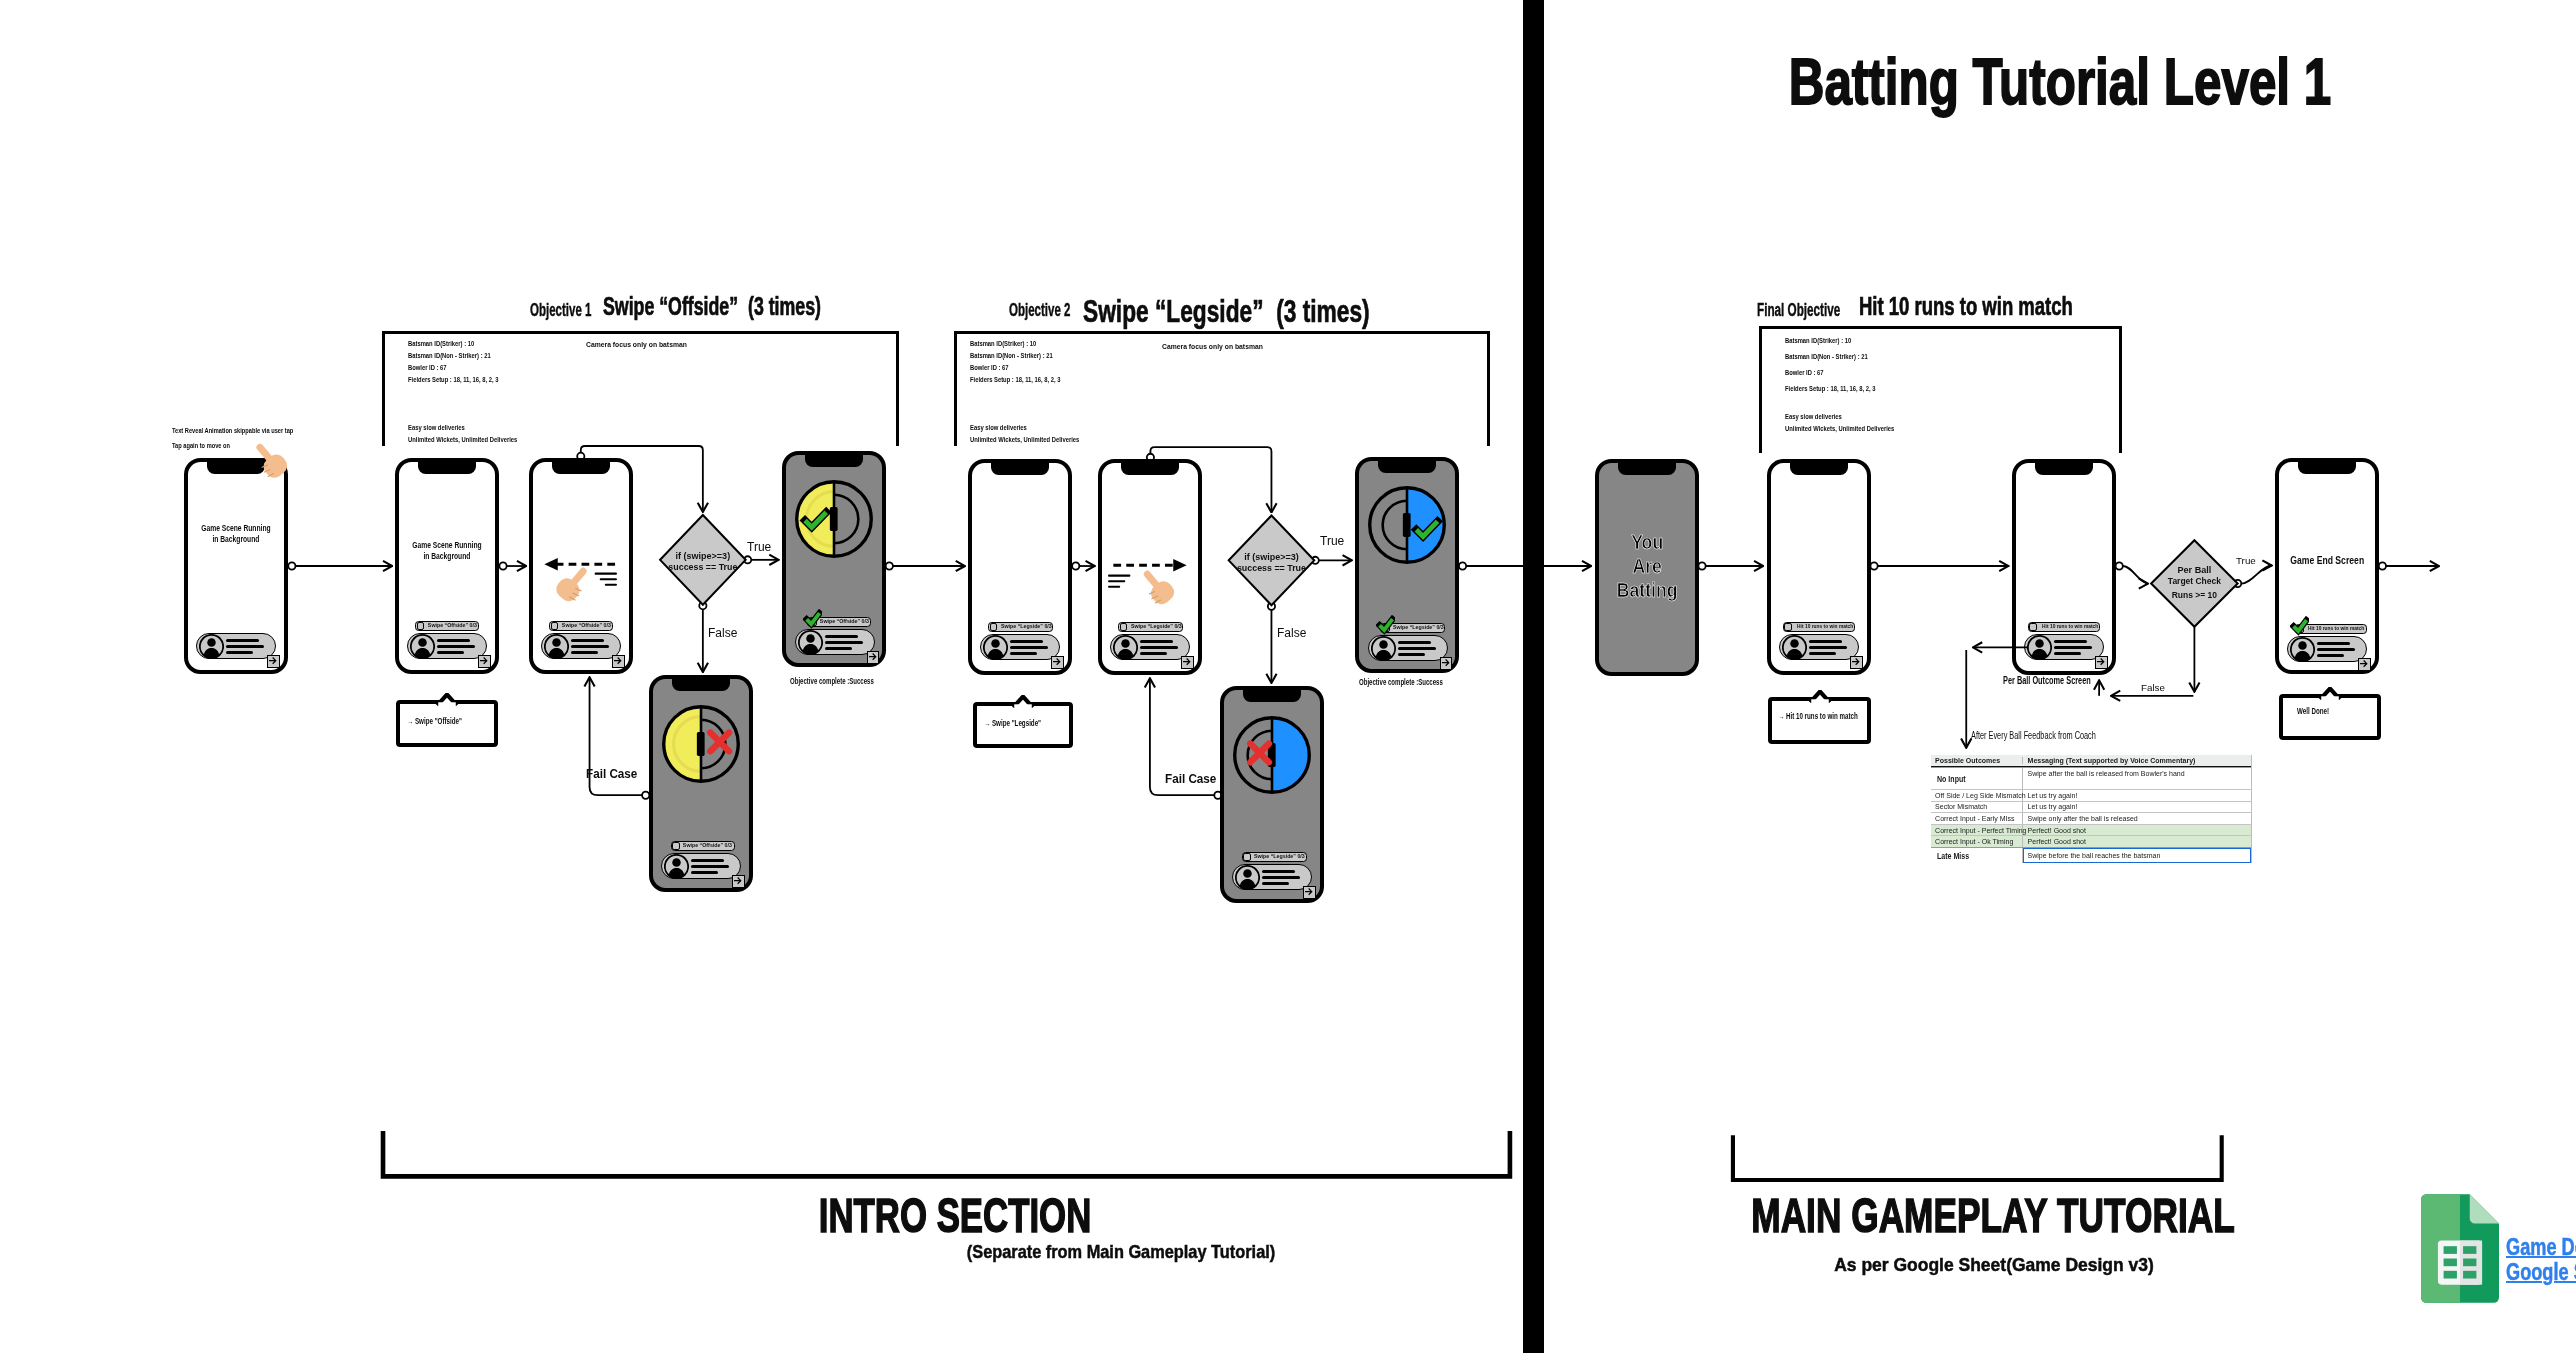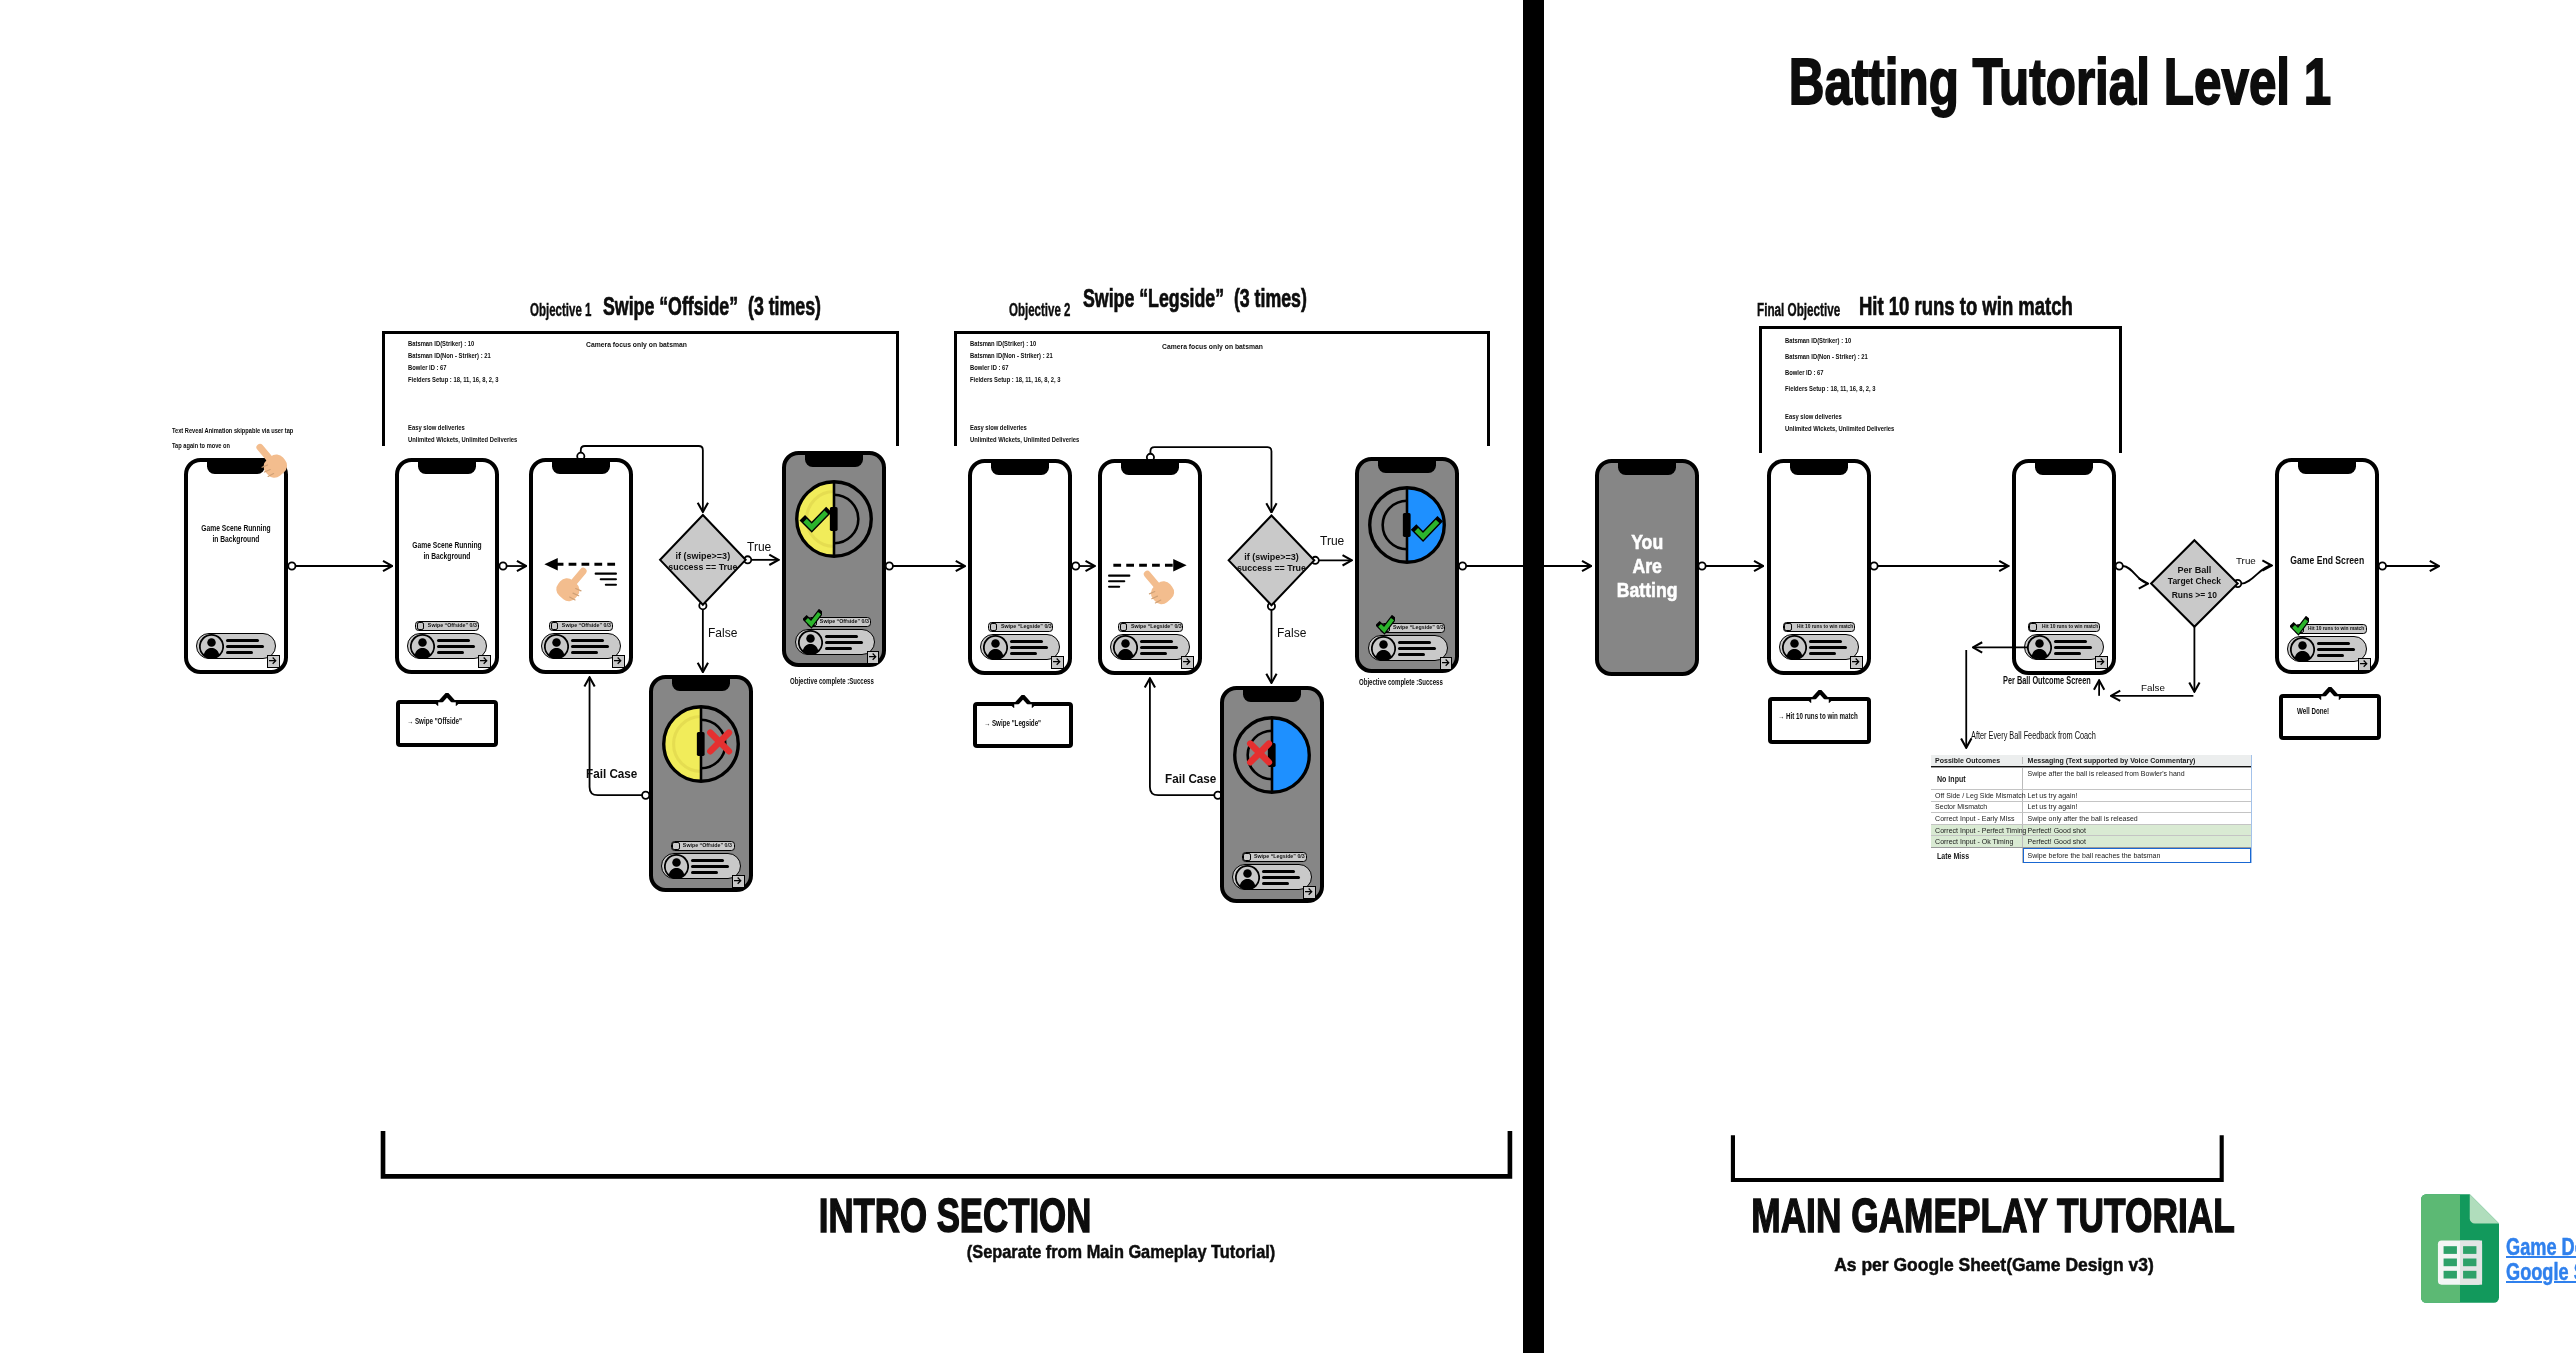--- a/index.html
+++ b/index.html
@@ -121,21 +121,21 @@
 </svg>
 
 <div class="abs" style="left:1523px;top:0;width:21px;height:1353px;background:#000"></div>
 
 <div class="abs b" style="left:2060px;top:44px;transform:translateX(-50%) scaleX(0.76);font-size:65px;white-space:nowrap;-webkit-text-stroke:1.8px #0d0d0d">Batting Tutorial Level 1</div>
 
 <div class="abs b" style="left:530px;top:300px;font-size:18px"><span class="cond" style="transform:scaleX(0.64);-webkit-text-stroke:0.4px #0d0d0d">Objective 1</span></div>
 <div class="abs b" style="left:603px;top:292px;font-size:25px"><span class="cond" style="transform:scaleX(0.71);-webkit-text-stroke:0.7px #0d0d0d">Swipe “Offside”&nbsp; (3 times)</span></div>
 
 <div class="abs b" style="left:1009px;top:300px;font-size:18px"><span class="cond" style="transform:scaleX(0.64);-webkit-text-stroke:0.4px #0d0d0d">Objective 2</span></div>
-<div class="abs b" style="left:1083px;top:284px;font-size:25px"><span class="cond" style="transform:scaleX(0.71);-webkit-text-stroke:0.7px #0d0d0d">Swipe “Legside”&nbsp; (3 times)</span></div>
+<div class="abs b" style="left:1083px;top:293px;font-size:32px"><span class="cond" style="transform:scaleX(0.71);-webkit-text-stroke:0.7px #0d0d0d">Swipe “Legside”&nbsp; (3 times)</span></div>
 
 <div class="abs b" style="left:1757px;top:300px;font-size:18px"><span class="cond" style="transform:scaleX(0.65);-webkit-text-stroke:0.4px #0d0d0d">Final Objective</span></div>
 <div class="abs b" style="left:1859px;top:292px;font-size:25px"><span class="cond" style="transform:scaleX(0.74);-webkit-text-stroke:0.7px #0d0d0d">Hit 10 runs to win match</span></div>
 
 <div class="abs" style="left:382px;top:331px;width:517px;height:115px;border:3.1px solid #000;border-bottom:none;box-sizing:border-box"></div>
 <div class="abs b" style="left:408px;top:338px;font-size:8px;line-height:12px"><span class="cond" style="transform:scaleX(0.73)">Batsman ID(Striker) : 10<br>Batsman ID(Non - Striker) : 21<br>Bowler ID : 67<br>Fielders Setup : 18, 11, 16, 8, 2, 3</span></div>
 <div class="abs b" style="left:408px;top:422px;font-size:8px;line-height:12.4px"><span class="cond" style="transform:scaleX(0.73)">Easy slow deliveries<br>Unlimited Wickets, Unlimited Deliveries</span></div>
 <div class="abs b" style="left:586px;top:340px;font-size:8px"><span class="cond" style="transform:scaleX(0.85)">Camera focus only on batsman</span></div>
 
 <div class="abs" style="left:954px;top:331px;width:536px;height:115px;border:3.1px solid #000;border-bottom:none;box-sizing:border-box"></div>
@@ -498,21 +498,21 @@
           <svg width="9.3" height="9.3" viewBox="0 0 18 18" style="position:absolute;left:0;top:0">
             <path d="M2,9 H14 M9,3 L15,9 L9,15" fill="none" stroke="#000" stroke-width="2.4"></path>
           </svg>
         </div>
       </div>
     </div>
 <div class="abs b" style="left:1165px;top:771px;font-size:13px"><span class="cond" style="transform:scaleX(0.9)">Fail Case</span></div>
 
 <div class="phone gray" style="left:1595px;top:459px;height:217px">
       <div class="notch"></div>
-      <div class="screen-txt" style="top:67px;font-size:21px;line-height:24px;color:#ffffff"><span class="condc" style="transform:scaleX(0.84);-webkit-text-stroke:0.6px #fff">You<br>Are<br>Batting</span></div>
+      <div class="screen-txt" style="top:67px;font-size:21px;line-height:24px;color:#000000"><span class="condc" style="transform:scaleX(0.84);-webkit-text-stroke:0.6px #fff">You<br>Are<br>Batting</span></div>
     </div>
 
 <div class="phone" style="left:1767px;top:459px;height:216px">
       <div class="notch"></div>
 <div class="pill" style="left:12px;top:159px;width:72px;font-size:5.4px;padding-left:9.8px"><span class="condc" style="transform:scaleX(0.9)">Hit 10 runs to win match</span></div>
       <div class="pillbox" style="left:13.4px;top:160px"></div>
 <div class="bubble" style="left:8.2px;top:171px;width:80px">
         <svg width="25" height="27" viewBox="0 0 48 52" style="position:absolute;left:2.1px;top:-1.5px">
           <defs>
             <clipPath id="avc">

